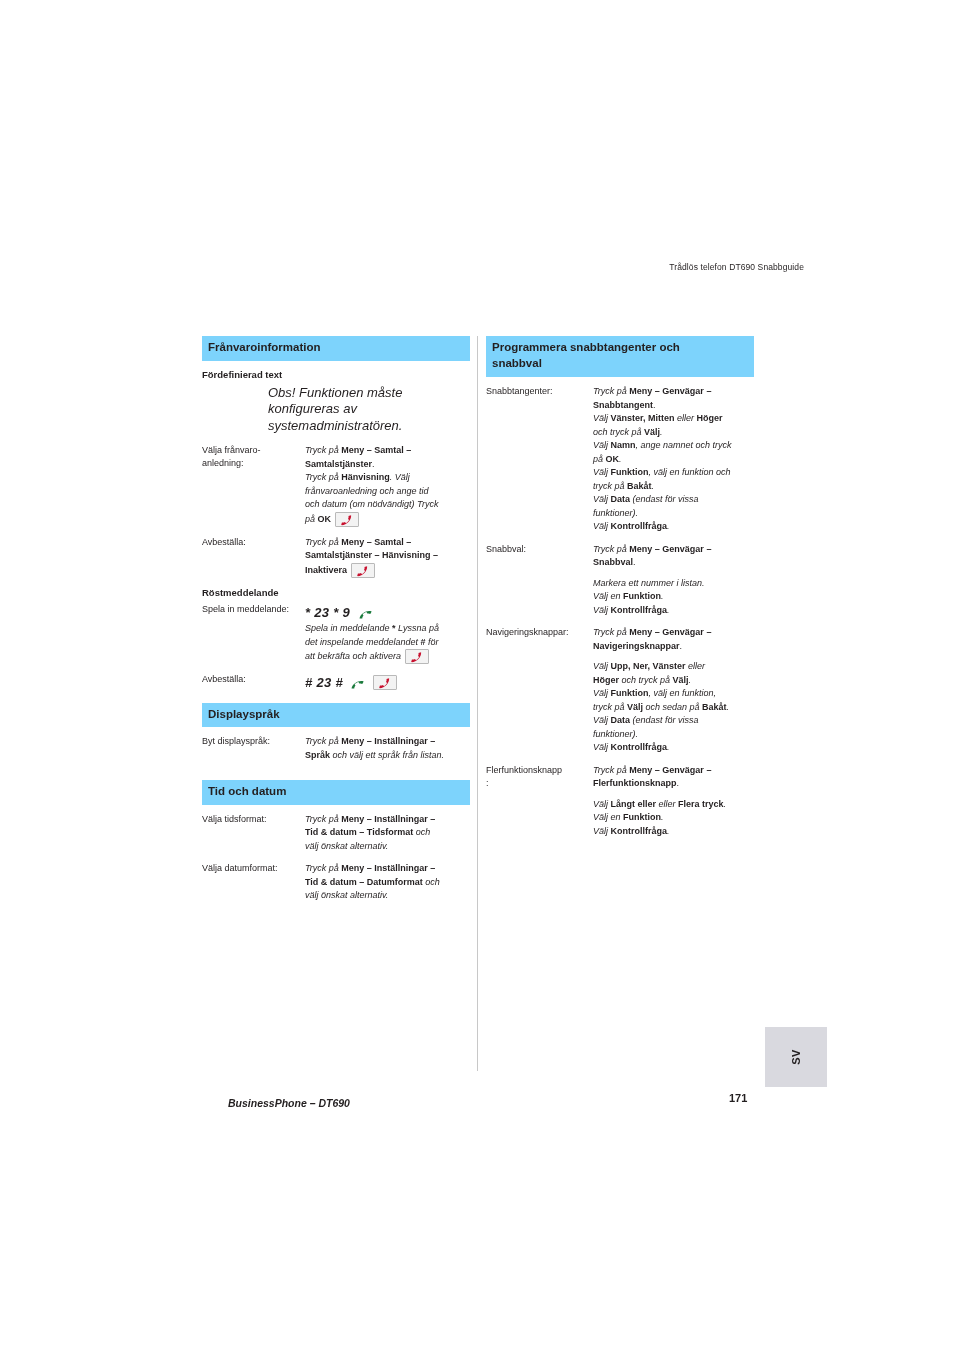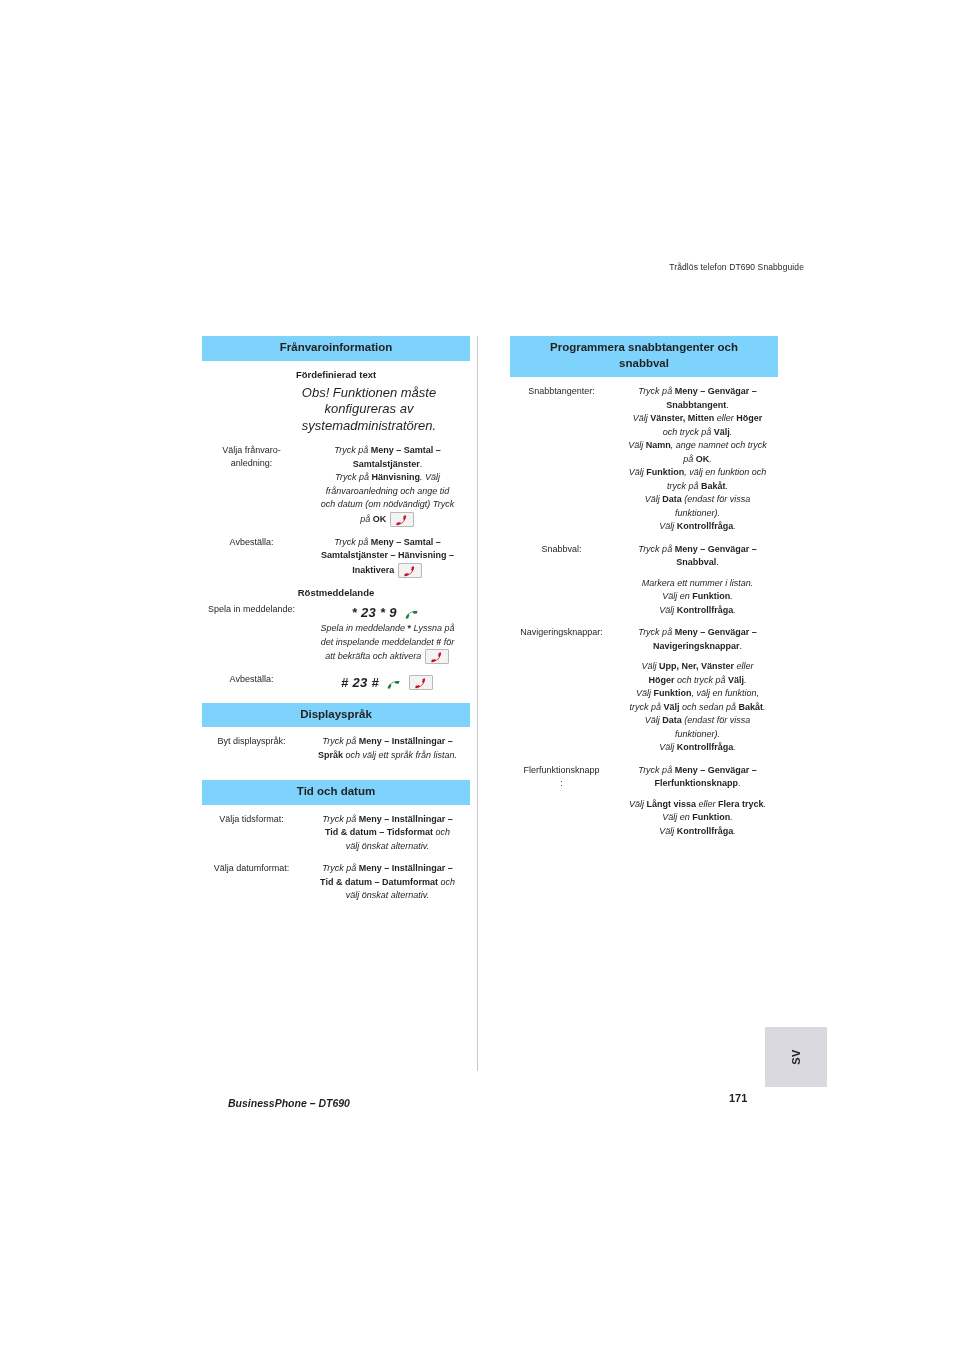--- a/index.html
+++ b/index.html
@@ -13,38 +13,37 @@
     font-family: "Liberation Sans", sans-serif;
     color: #000000;
     position: relative;
     overflow: hidden;
   }
   .page {
     position: absolute;
     left: 0; top: 0;
     width: 954px;
     height: 1350px;
-    text-align: center;
   }
   .header-note {
     position: absolute;
     right: 150px;
     top: 262px;
     font-size: 8.5px;
     color: #231f20;
     letter-spacing: 0.1px;
     white-space: nowrap;
   }
   .col {
     position: absolute;
     top: 336px;
     width: 268px;
   }
   .col-left { left: 202px; }
-  .col-right { left: 510px; }
+  .col-right { left: 486px; }
 
   .divider {
     position: absolute;
     left: 477px;
     top: 336px;
     width: 1px;
     height: 735px;
     background: #c8c8c8;
   }
 
@@ -336,21 +335,21 @@
     </div>
 
     <div class="row">
       <div class="label">
         <span>Flerfunktionsknapp<br>:</span>
       </div>
       <div class="value">
         <span>Tryck på </span><b>Meny – Genvägar –</b><br>
         <b>Flerfunktionsknapp</b><span class="plain">.</span>
         <div class="gap"></div>
-        <span>Välj </span><b>Långt vissa</b><span> eller </span><b>Flera tryck</b><span>.</span><br>
+        <span>Välj </span><b>Långt eller</b><span> eller </span><b>Flera tryck</b><span>.</span><br>
         <span>Välj en </span><b>Funktion</b><span>.</span><br>
         <span>Välj </span><b>Kontrollfråga</b><span>.</span>
       </div>
     </div>
 
   </div>
 
   <div class="sv-tab">
     <span>SV</span>
   </div>

